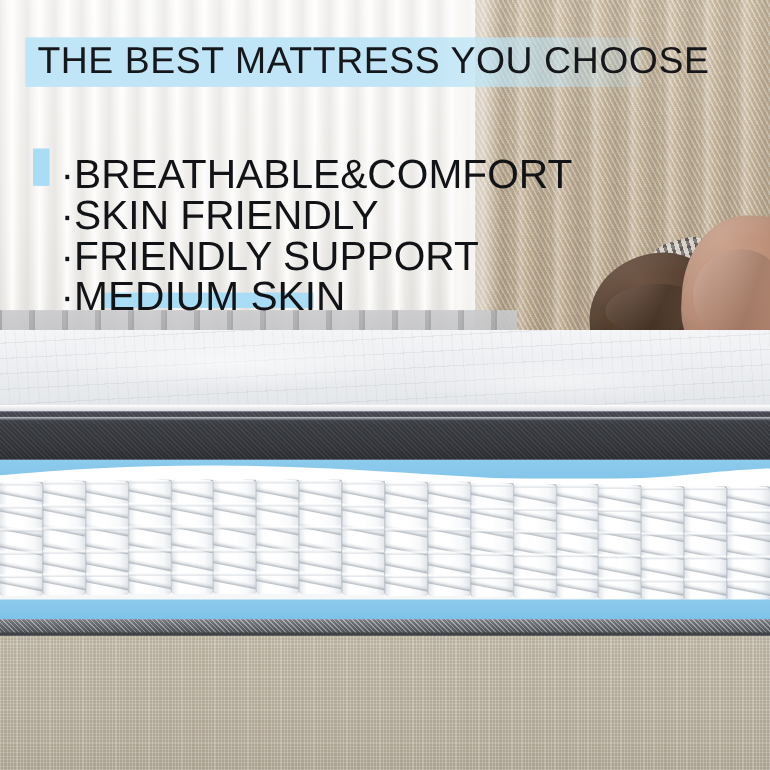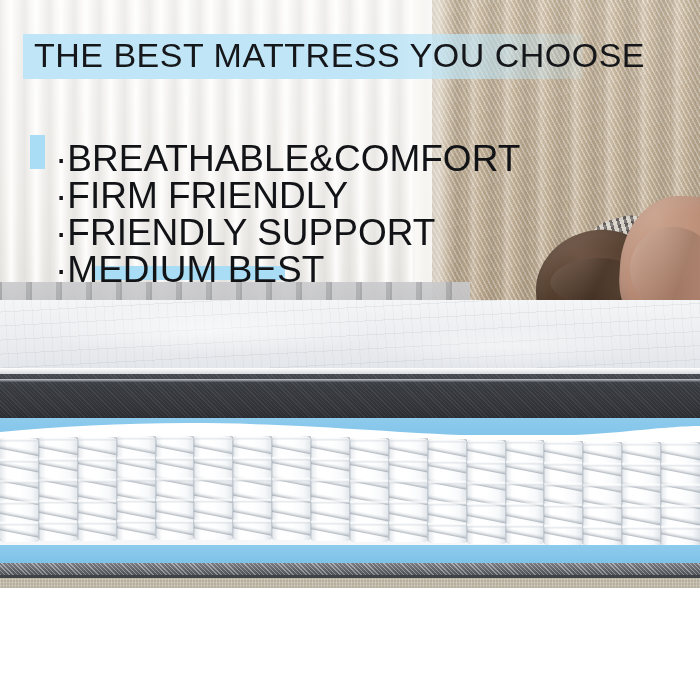--- a/index.html
+++ b/index.html
@@ -5,21 +5,21 @@
   * { margin:0; padding:0; box-sizing:border-box; }
   html, body { width:700px; height:700px; overflow:hidden; }
   body {
     font-family:"Liberation Sans", sans-serif;
     background:#ffffff;
   }
 
   #stage {
     position:relative;
     width:700px;
-    height:588px;
+    height:700px;
     overflow:hidden;
     background:#f0abfc;
   }
 
   
   .scene {
     position:absolute; left:0; top:0; width:700px; height:330px;
     overflow:hidden;
   }
   
@@ -301,18 +301,18 @@
   <div class="bed-base"></div>
 
   <div class="title-band"></div>
   <div class="title-text">THE BEST MATTRESS YOU CHOOSE</div>
 
   <div class="accent-bar"></div>
   <div class="last-highlight"></div>
 
   <div class="bullets">
     <div class="bullet">·BREATHABLE&amp;COMFORT</div>
-    <div class="bullet">·FIRM FRIENDLY</div>
+    <div class="bullet">·SKIN FRIENDLY</div>
     <div class="bullet">·FRIENDLY SUPPORT</div>
-    <div class="bullet">·MEDIUM BEST</div>
+    <div class="bullet">·MEDIUM SKIN</div>
   </div>
 
 </div>
 
 </body></html>

